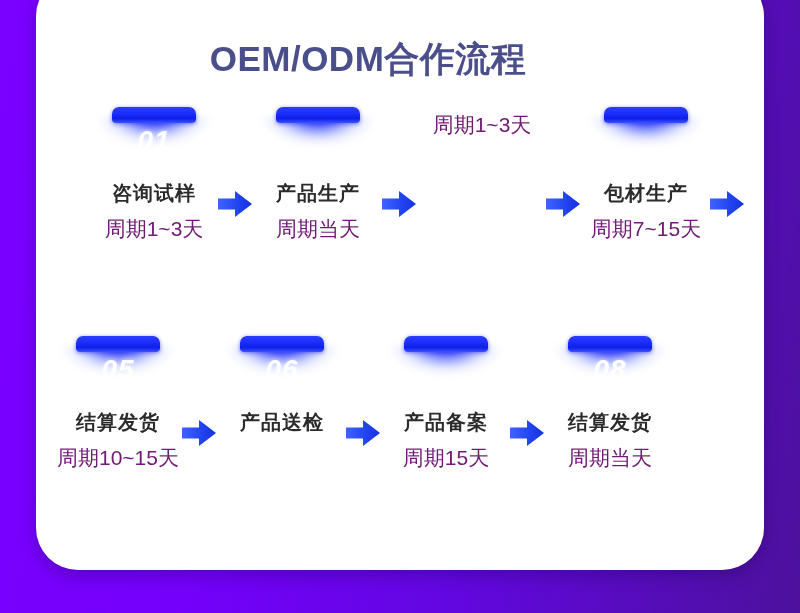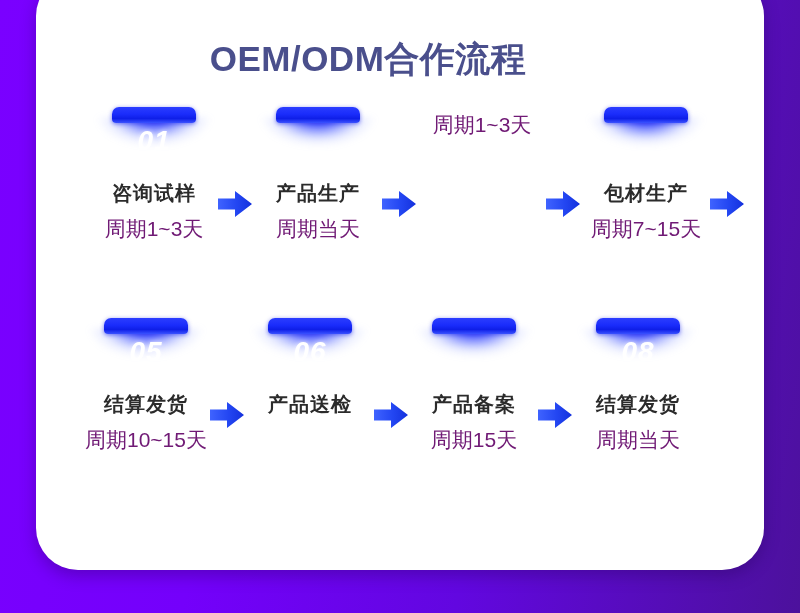--- a/index.html
+++ b/index.html
@@ -47,21 +47,21 @@
     position: absolute;
     left: 0;
     width: 728px;
     height: 160px;
     display: flex;
     flex-direction: row;
     align-items: flex-start;
     justify-content: flex-start;
   }
   .row-1 { top: 129px; justify-content: center; }
-  .row-2 { top: 340px; margin-left: 28px; }
+  .row-2 { top: 358px; }
 
   .step {
     position: relative;
     width: 164px;
     flex: 0 0 164px;
     display: flex;
     flex-direction: column;
     align-items: center;
   }
 

